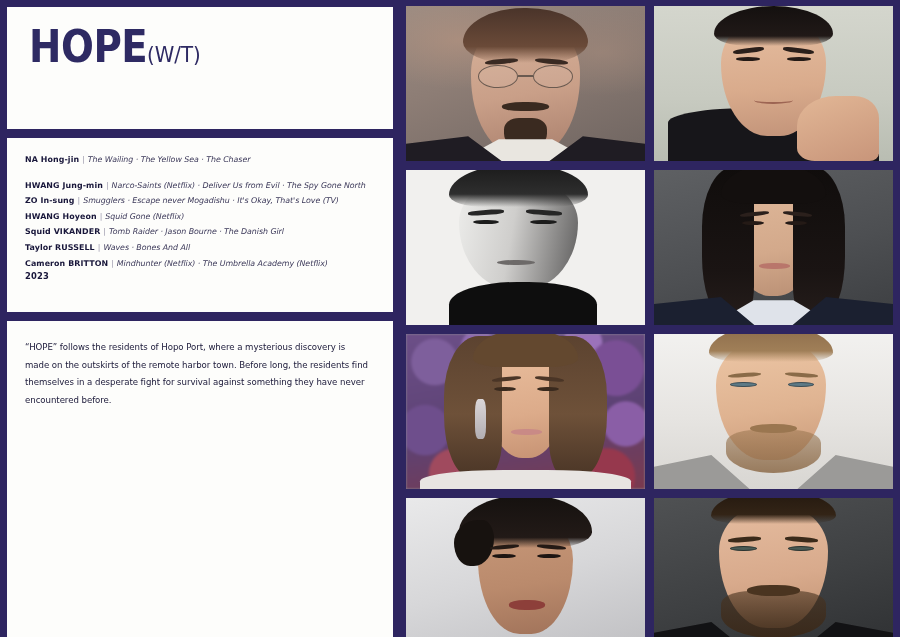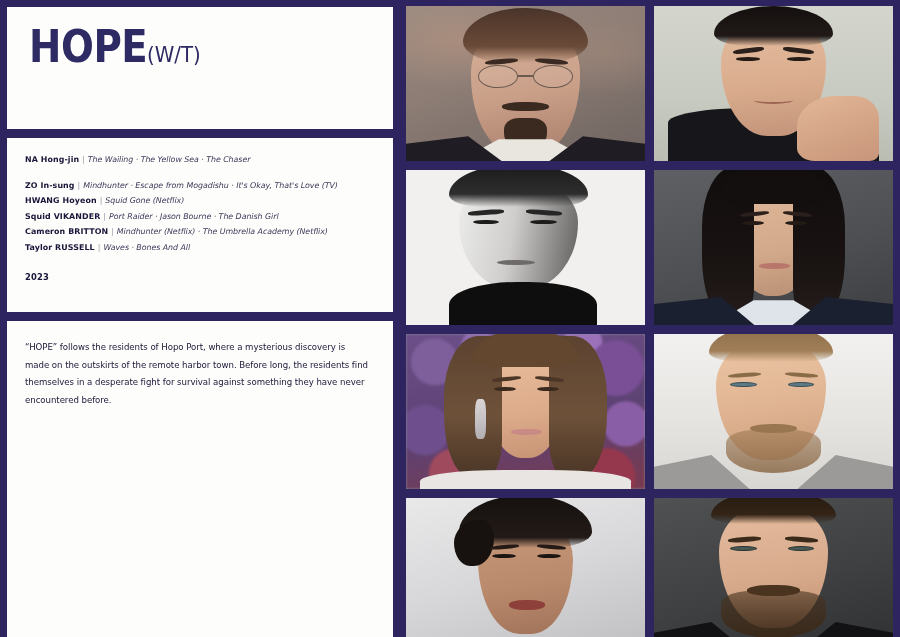--- a/index.html
+++ b/index.html
@@ -96,21 +96,20 @@
     color: #3a3758;
     font-weight: 400;
     letter-spacing: -0.05px;
   }
   .cast-gap { height: 10px; }
   .year {
     font-family: "DejaVu Sans", sans-serif;
     font-size: 8.4px;
     font-weight: 700;
     color: #18163a;
-    margin-top: 16px;
     letter-spacing: 0.2px;
   }
 
   
   .card-synopsis {
     flex: 1 1 auto;
     padding: 18px 24px 0 18px;
   }
   .synopsis-p {
     font-family: "DejaVu Sans", sans-serif;
@@ -586,40 +585,43 @@
     </div>
 
     <div class="card card-cast">
 
       <div class="cast-line">
         <span class="person">NA Hong-jin</span><span class="sep">|</span><span class="works">The Wailing · The Yellow Sea · The Chaser</span>
       </div>
 
       <div class="cast-gap"></div>
 
-
       <div class="cast-line">
-        <span class="person">ZO In-sung</span><span class="sep">|</span><span class="works">Mindhunter · Escape from Mogadishu · It's Okay, That's Love (TV)</span>
+        <span class="person">HWANG Jung-min</span><span class="sep">|</span><span class="works">Narco-Saints (Netflix) · Deliver Us from Evil · The Spy Gone North</span>
+      </div>
+
+      <div class="cast-line">
+        <span class="person">ZO In-sung</span><span class="sep">|</span><span class="works">Smugglers · Escape never Mogadishu · It's Okay, That's Love (TV)</span>
       </div>
 
       <div class="cast-line">
         <span class="person">HWANG Hoyeon</span><span class="sep">|</span><span class="works">Squid Gone (Netflix)</span>
       </div>
 
       <div class="cast-line">
-        <span class="person">Squid VIKANDER</span><span class="sep">|</span><span class="works">Port Raider · Jason Bourne · The Danish Girl</span>
-      </div>
-
+        <span class="person">Squid VIKANDER</span><span class="sep">|</span><span class="works">Tomb Raider · Jason Bourne · The Danish Girl</span>
+      </div>
+
+
+      <div class="cast-line">
+        <span class="person">Taylor RUSSELL</span><span class="sep">|</span><span class="works">Waves · Bones And All</span>
+      </div>
 
       <div class="cast-line">
         <span class="person">Cameron BRITTON</span><span class="sep">|</span><span class="works">Mindhunter (Netflix) · The Umbrella Academy (Netflix)</span>
-      </div>
-
-      <div class="cast-line">
-        <span class="person">Taylor RUSSELL</span><span class="sep">|</span><span class="works">Waves · Bones And All</span>
       </div>
 
       <div class="year">2023</div>
     </div>
 
     <div class="card card-synopsis">
       <p class="synopsis-p">“HOPE” follows the residents of Hopo Port, where a mysterious discovery is made on the outskirts of the remote harbor town. Before long, the residents find themselves in a desperate fight for survival against something they have never encountered before.</p>
     </div>
   </div>
 

